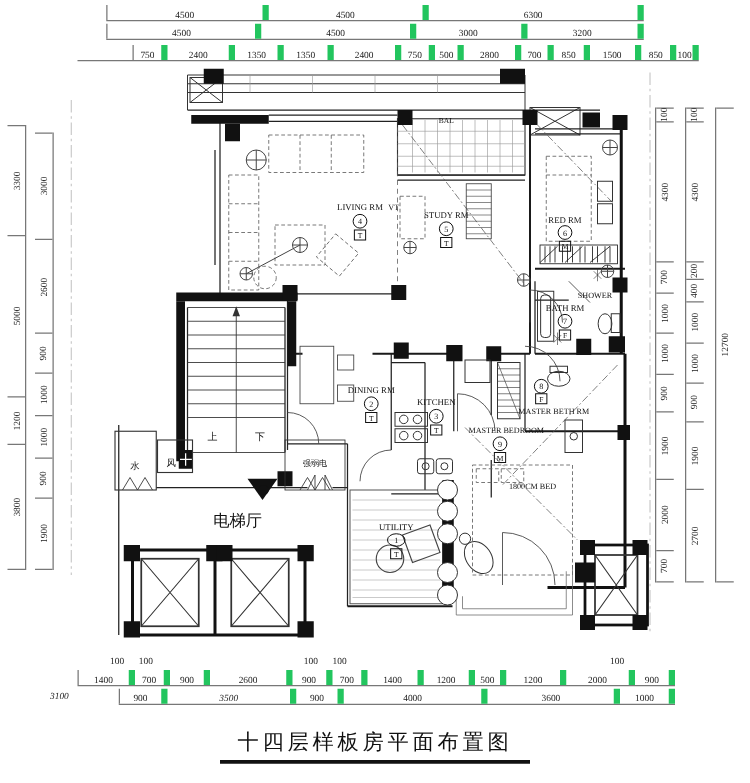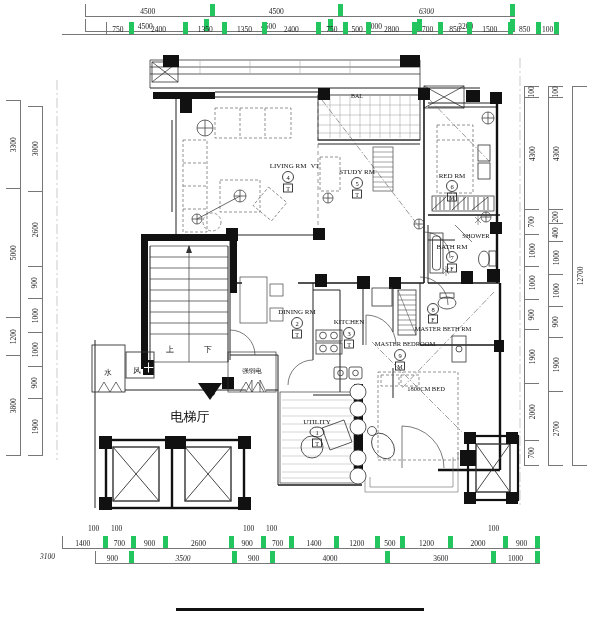--- a/index.html
+++ b/index.html
@@ -333,39 +333,39 @@
     </g>
   </svg>
 
   <div class="dimrow h" style="left:85px;top:4px;width:430px;height:12px;">
       <div class="seg" style="flex-grow: 4500;">
         <span>4500</span>
       </div>
       <div class="seg" style="flex-grow: 4500;">
         <span>4500</span>
       </div>
-      <div class="seg" style="flex-grow: 6300; font-style: italic;">
+      <div class="seg" style="flex-grow: 6300;">
         <span>6300</span>
       </div>
     </div>
   <div class="dimrow h" style="left:85px;top:19px;width:430px;height:12px;">
       <div class="seg" style="flex-grow: 4500;">
         <span>4500</span>
       </div>
       <div class="seg" style="flex-grow: 4500;">
         <span>4500</span>
       </div>
       <div class="seg" style="flex-grow: 3000;">
         <span>3000</span>
       </div>
       <div class="seg" style="flex-grow: 3200;">
         <span>3200</span>
       </div>
     </div>
-  <div class="dimrow h" style="left:62px;top:22px;width:453px;height:12px;padding-left:44px;">
+  <div class="dimrow h" style="left:62px;top:36px;width:453px;height:12px;padding-left:44px;">
       <div class="seg" style="flex-grow: 750;">
         <span>750</span>
       </div>
       <div class="seg" style="flex-grow: 2400;">
         <span>2400</span>
       </div>
       <div class="seg" style="flex-grow: 1350;">
         <span>1350</span>
       </div>
       <div class="seg" style="flex-grow: 1350;">
@@ -560,14 +560,15 @@
       </div>
       <div class="seg" style="flex-grow: 3600;">
         <span>3600</span>
       </div>
       <div class="seg" style="flex-grow: 1000;">
         <span>1000</span>
       </div>
     </div>
   <span class="minidim" style="left:40px;top:552px;font-style:italic;">3100</span>
 
+  <div class="title">十四层样板房平面布置图</div>
   <div class="title-underline"></div>
 </div>
 
 </body></html>

